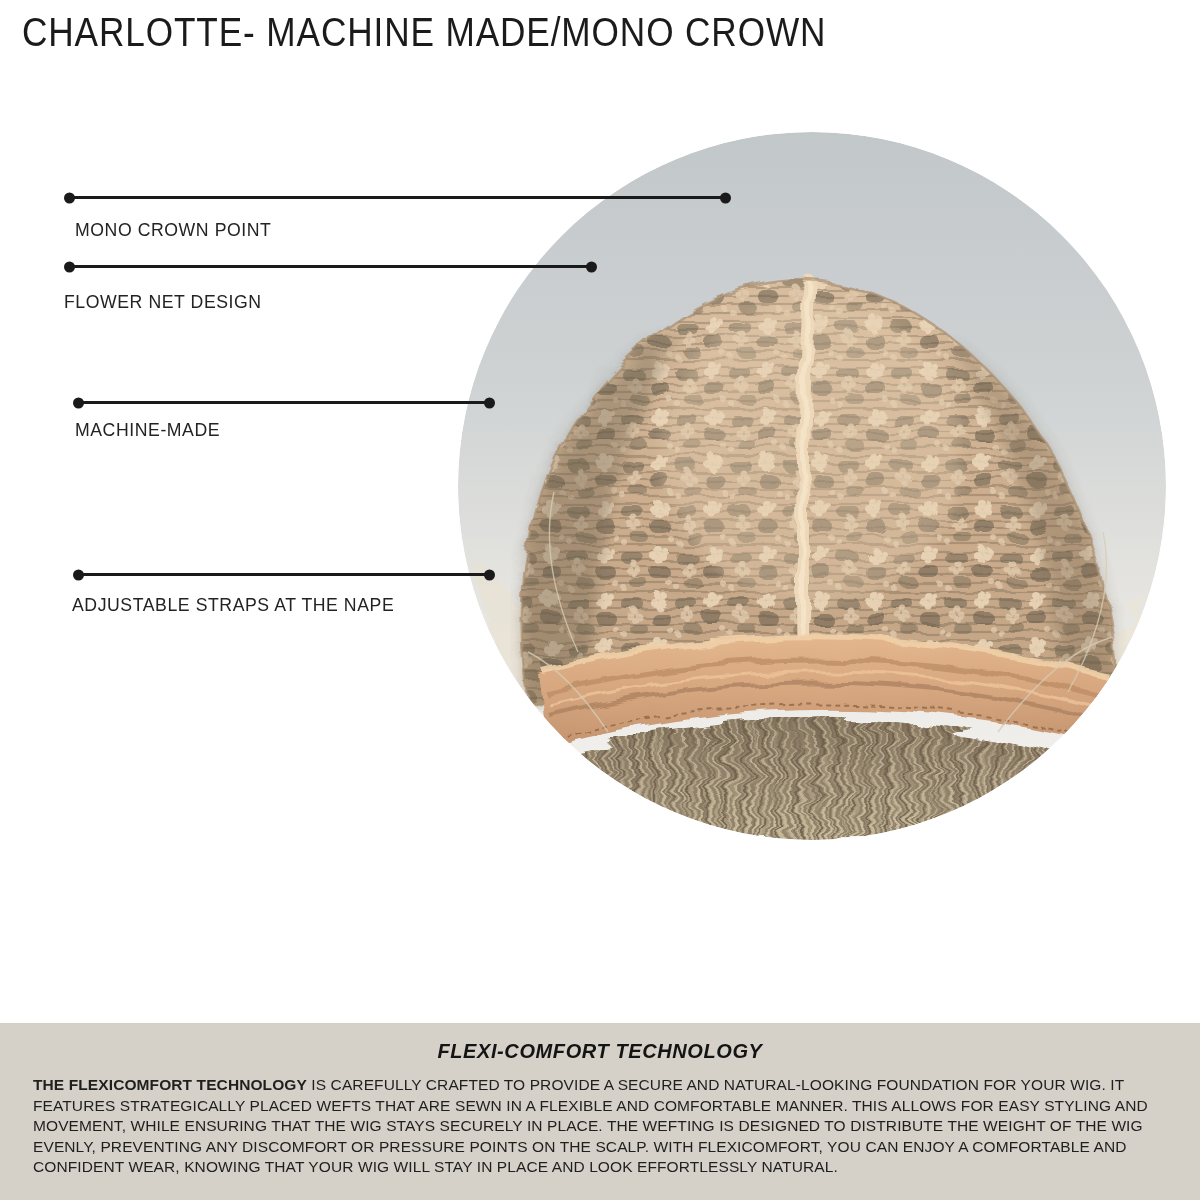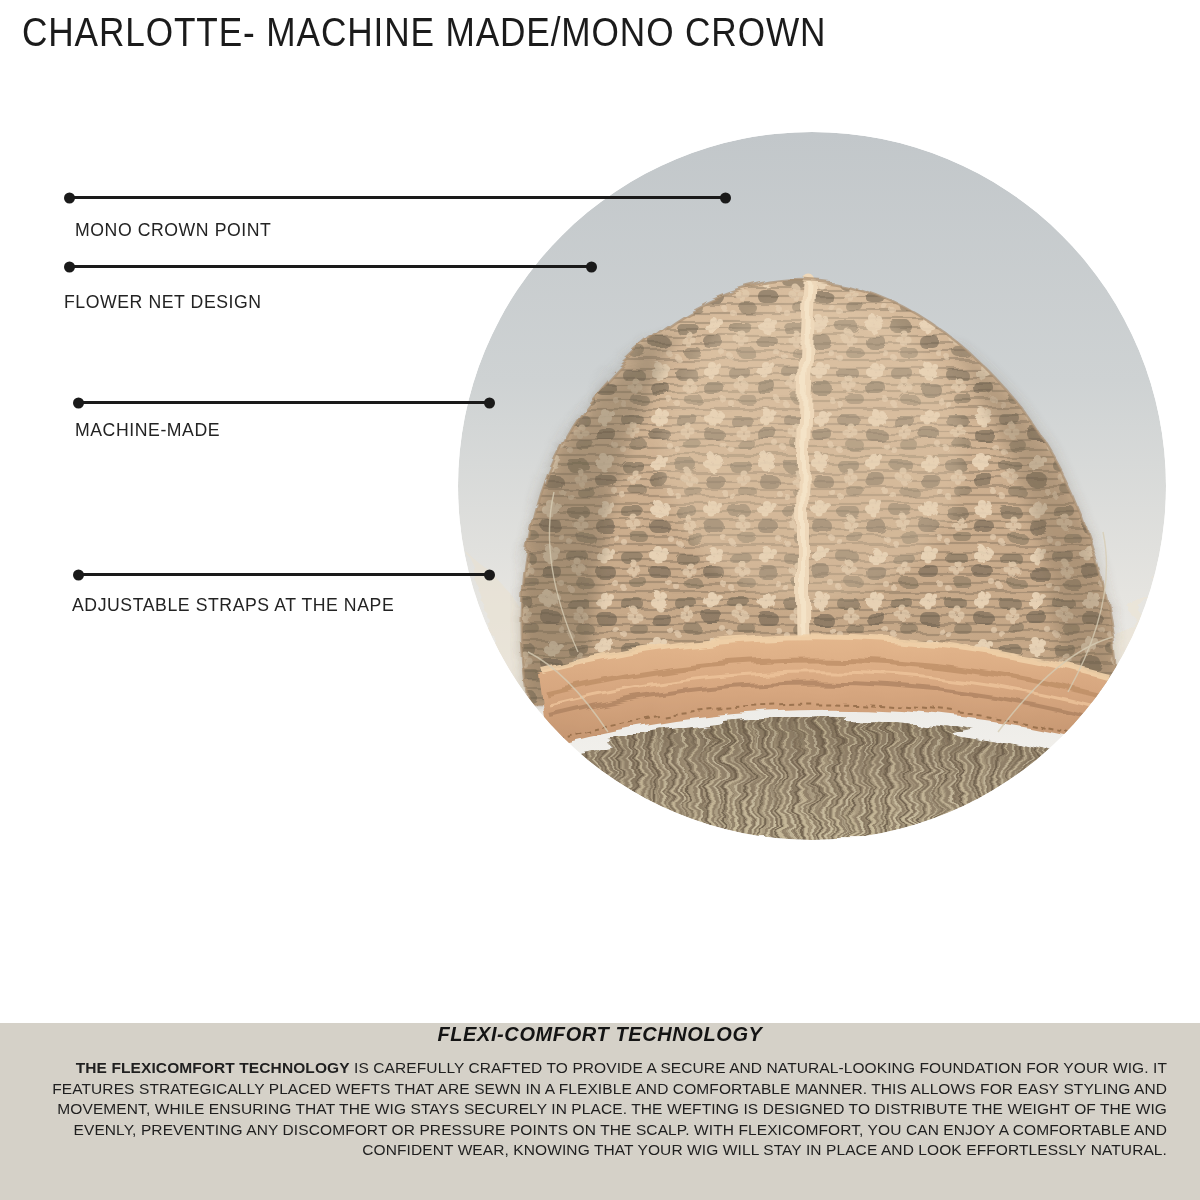--- a/index.html
+++ b/index.html
@@ -77,32 +77,33 @@
 
   
   .footer-panel {
     position: absolute;
     left: 0; top: 1023px;
     width: 1200px; height: 177px;
     background: #d5d1c8;
     z-index: 3;
   }
   .footer-heading {
+    margin-top: 17px;
     text-align: center;
     font-size: 20px;
     font-weight: 700;
     font-style: italic;
     letter-spacing: 0.6px;
     color: #141414;
   }
   .footer-body {
     margin: 12px auto 0;
     max-width: 1150px;
     padding: 0 8px;
-    text-align: right;
+    text-align: left;
     font-size: 15.5px;
     line-height: 20.5px;
     letter-spacing: 0.1px;
     color: #1f1f1f;
   }
   .footer-body .lead { font-weight: 700; }
 </style>
 </head>
 <body>
 

